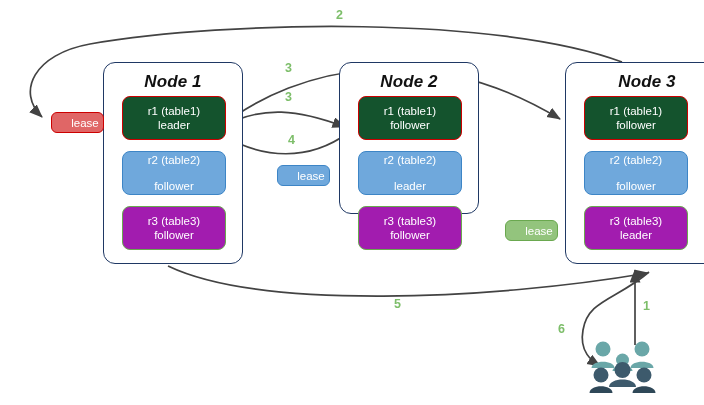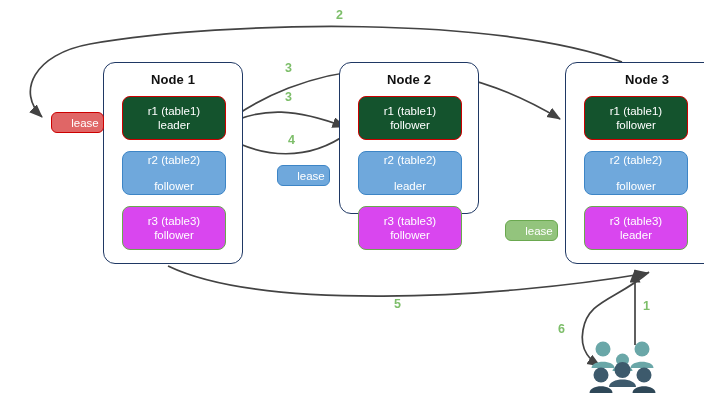--- a/index.html
+++ b/index.html
@@ -29,41 +29,42 @@
     border: 1.4px solid #1f3864;
     border-radius: 12px;
     background: #ffffff;
   }
   .node-title {
     position: absolute;
     left: 0;
     right: 0;
     top: 9px;
     text-align: center;
-    font-size: 13px;
+    font-size: 17px;
     font-weight: bold;
     color: #111111;
     letter-spacing: 0.1px;
+    font-style: italic;
   }
   .replica {
     position: absolute;
     box-sizing: border-box;
     border-radius: 8px;
     display: flex;
     flex-direction: column;
     align-items: center;
     justify-content: center;
     color: #ffffff;
     font-size: 11.5px;
     line-height: 14px;
     text-align: center;
   }
   .replica.red    { background: #14532d; border: 1.4px solid #cc0000; }
   .replica.blue   { background: #6fa8dc; border: 1.4px solid #3d85c6; gap: 12px; }
-  .replica.green  { background: #d946ef; border: 1.4px solid #6aa84f; }
+  .replica.green  { background: #a21caf; border: 1.4px solid #6aa84f; }
   .lease {
     position: absolute;
     box-sizing: border-box;
     border-radius: 6px;
     display: flex;
     align-items: center;
     justify-content: center;
     color: #ffffff;
     font-size: 11.5px;
     padding-left: 15px;

